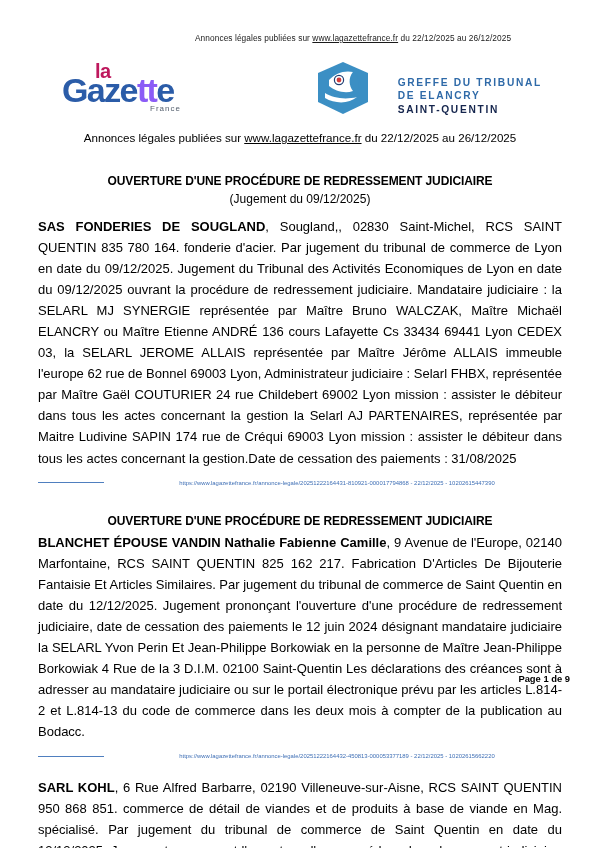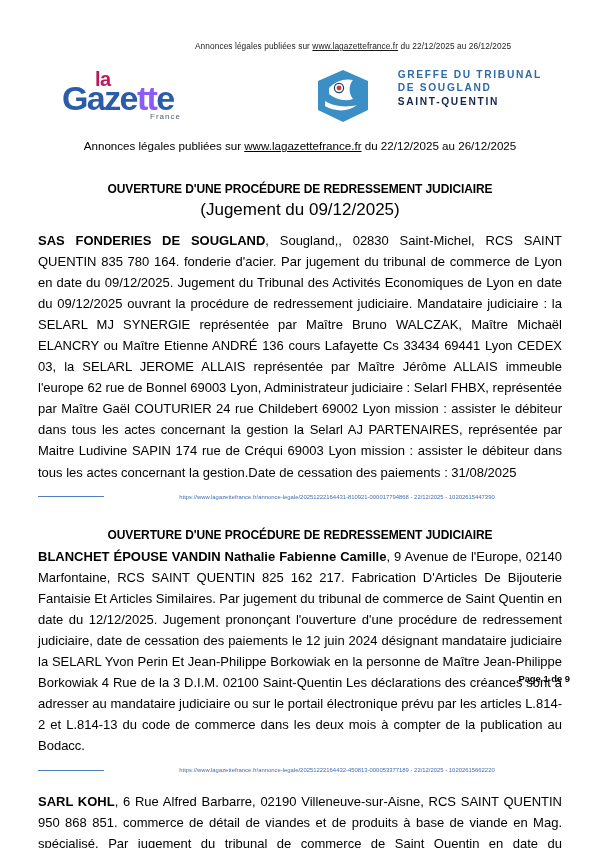--- a/index.html
+++ b/index.html
@@ -14,21 +14,21 @@
     color: #000000;
     position: relative;
     overflow: hidden;
   }
 
   .page {
     width: 600px;
     height: 732px;
     position: relative;
     box-sizing: border-box;
-    padding: 8px 30px;
+    padding: 0 30px;
   }
 
   
   .top-strip {
     padding-top: 33px;
     padding-left: 165px;
     font-size: 8.3px;
     color: #1a1a1a;
     letter-spacing: 0.01em;
     white-space: nowrap;
@@ -78,21 +78,21 @@
     top: 46px;
     font-size: 8px;
     color: #55606e;
     letter-spacing: 1px;
     line-height: 1;
   }
 
   
   .greffe-logo {
     display: flex;
-    align-items: flex-start;
+    align-items: flex-end;
     gap: 27px;
   }
   .greffe-mark {
     width: 56px;
     height: 56px;
     position: relative;
     flex: none;
   }
   .greffe-text {
     line-height: 1.32;
@@ -127,21 +127,21 @@
   .ann-title {
     text-align: center;
     font-size: 12px;
     font-weight: bold;
     letter-spacing: -0.1px;
     margin: 0 0 4px 0;
     white-space: nowrap;
   }
   .ann-sub {
     text-align: center;
-    font-size: 17px;
+    font-size: 12px;
     margin: 0 0 10px 0;
   }
   .ann-body {
     font-size: 13px;
     line-height: 1.62;
     text-align: justify;
     margin: 0 8px 0 8px;
     color: #000;
   }
   .ann-body b { font-weight: bold; }
@@ -211,21 +211,21 @@
           <path d="M28 2 L53 13 L53 42 L28 54 L3 42 L3 13 Z" fill="#3b8fc4"></path>
           <path d="M14 20 C20 13 30 10 38 12 C33 18 34 26 38 31 C30 34 20 31 14 26 Z" fill="#ffffff"></path>
           <path d="M10 33 C18 38 30 40 42 37 C34 44 20 44 10 38 Z" fill="#ffffff"></path>
           <circle cx="24" cy="20" r="4.6" fill="#ffffff" stroke="#1f3f73" stroke-width="1.2"></circle>
           <circle cx="24" cy="20" r="2.4" fill="#d13a3a"></circle>
           <path d="M38 12 C44 16 46 24 43 30" fill="none" stroke="#3b8fc4" stroke-width="1.4"></path>
         </svg>
       </div>
       <div class="greffe-text">
         <div class="l1">GREFFE DU TRIBUNAL</div>
-        <div class="l2">DE SOUGLAND</div>
+        <div class="l2">DE ELANCRY</div>
         <div class="l3">SAINT-QUENTIN</div>
       </div>
     </div>
   </div>
 
   <div class="subtitle">
     <span>Annonces légales publiées sur </span><span class="u">www.lagazettefrance.fr</span><span> du 22/12/2025 au 26/12/2025</span>
   </div>
 
   <div class="announcements">

